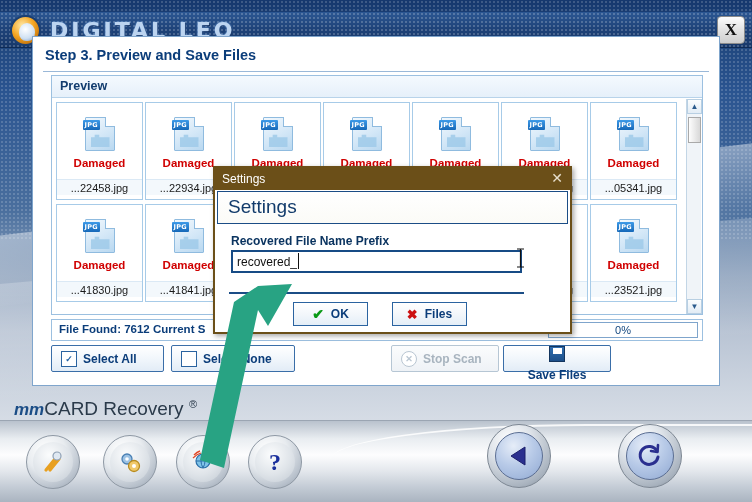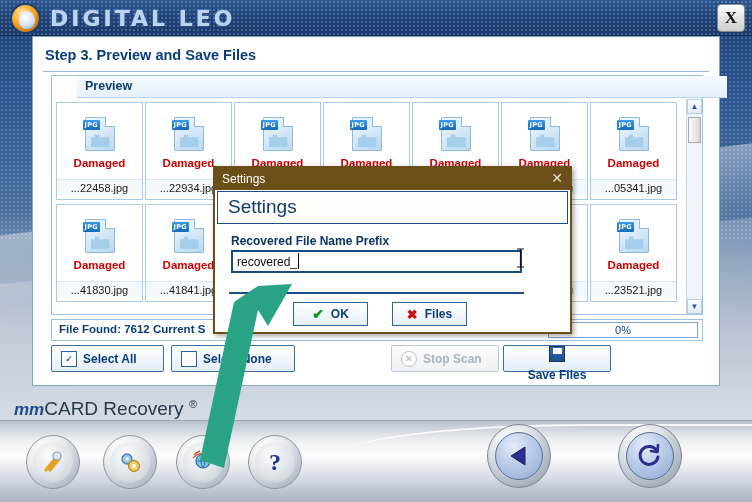--- a/index.html
+++ b/index.html
@@ -34,21 +34,21 @@
   .bg-dots {
     position: absolute; left: 0; top: 0; width: 752px; height: 240px;
     background-image:
       radial-gradient(rgba(255,255,255,.17) 0.8px, transparent 0.9px);
     background-size: 4px 4px;
     pointer-events: none;
   }
 
   
   .titlebar {
-    position: absolute; left: 0; top: 0; width: 752px; height: 36px;
+    position: absolute; left: 0; top: 12px; width: 752px; height: 36px;
     background: linear-gradient(180deg, #2c5793 0%, #1e4278 50%, #17386a 100%);
     border-bottom: 1px solid #0e2a55;
   }
   .titlebar-dots {
     position: absolute; inset: 0;
     background-image: radial-gradient(rgba(255,255,255,.22) 0.7px, transparent 0.8px);
     background-size: 4px 4px;
   }
   .logo-badge {
     position: absolute; left: 10px; top: 3px; width: 31px; height: 31px;
@@ -99,21 +99,20 @@
     position: absolute; left: 18px; top: 38px; width: 652px; height: 240px;
     border: 1px solid #9cc0e0;
     background: #ffffff;
   }
   .group-header {
     position: absolute; left: 0; top: 0; width: 650px; height: 22px;
     background: linear-gradient(180deg, #f4f9fe, #e6f0fa);
     border-bottom: 1px solid #b8d3ea;
     font-size: 12.5px; font-weight: bold; color: #123c6e;
     padding: 3px 0 0 8px;
-    margin-left: 25px;
   }
   .thumbgrid {
     position: absolute; left: 4px; top: 26px; width: 630px; height: 208px;
     display: grid;
     grid-template-columns: repeat(7, 87px);
     grid-auto-rows: 98px;
     gap: 4px 2px;
   }
   .thumb {
     border: 1px solid #a7cbe8;

